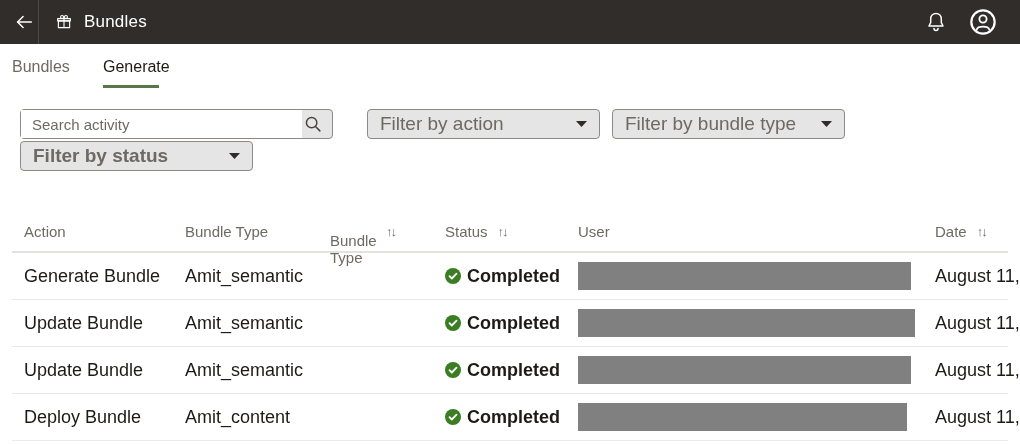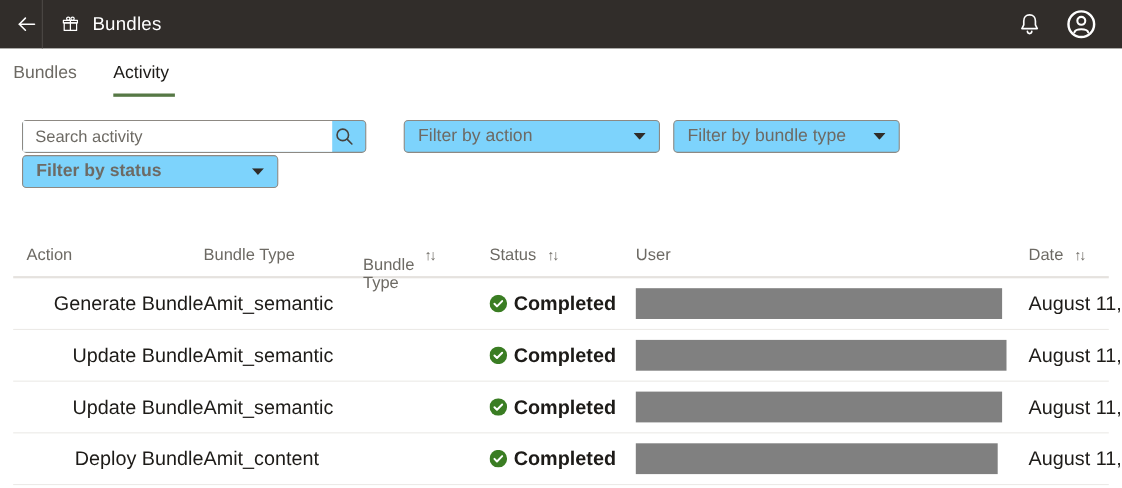--- a/index.html
+++ b/index.html
@@ -22,42 +22,42 @@
 
   
   .tab { position:absolute; top:58px; font-size:16px; cursor:pointer; }
   .tab-bundles { left:12px; color:var(--text_muted); }
   .tab-activity { left:103px; color:var(--text_dark); }
   .tab-underline { position:absolute; left:103px; top:85px; width:56px; height:3px;
     background:var(--accent_green); }
 
   
   .field { position:absolute; height:30px; border:1px solid var(--border_gray);
-    border-radius:4px; background:#7dd3fc; display:flex; align-items:center; }
+    border-radius:4px; background:#e5e5e5; display:flex; align-items:center; }
   .search-field { left:20px; top:109px; width:313px; }
   .search-field input { border:none; outline:none; flex:1; height:100%;
     padding:0 6px 0 11px; font-size:15px; font-family:inherit; color:var(--text_dark); }
   .search-field input::placeholder { color:var(--text_muted); opacity:1; }
   .search-icon { width:22px; height:22px; margin-right:8px; flex:none; }
   .dropdown { cursor:pointer; justify-content:space-between; padding:0 12px; }
   .dd-action { left:367px; top:109px; width:233px; }
-  .dd-type { left:612px; top:109px; width:206px; }
+  .dd-type { left:612px; top:109px; width:233px; }
   .dd-status { left:20px; top:141px; width:233px;font-weight:bold; }
-  .dd-label { font-size:16px; color:var(--text_muted); white-space:nowrap; }
+  .dd-label { font-size:19px; color:var(--text_muted); white-space:nowrap; }
   .dd-caret { flex:none; margin-left:8px; }
 
   
   .table { position:absolute; left:12px; top:197px; width:996px; }
   .thead, .trow { display:grid;
     grid-template-columns:173px 145px 115px 133px 357px 1fr; align-items:center; }
   .thead { height:56px; border-bottom:2px solid #e5e2de; }
   .trow { height:47px; border-bottom:1px solid var(--row_line); }
   .hcell { font-size:15px; color:var(--text_muted); display:flex; align-items:center; }
   .cell { font-size:18px; color:var(--text_dark); white-space:nowrap; }
-  .hcell:first-child, .cell:first-child { padding-left:12px;text-align:right; }
+  .hcell:first-child, .cell:first-child { padding-left:12px; }
   .wrap-label { width:50px; line-height:1.1;margin-top:36px; }
   .sort-icon { color:var(--text_muted); font-size:13px; letter-spacing:-2px;
     cursor:pointer; padding-right:2px; }
   .sort-icon::before { content:"\2191\2193"; }
   .gap6 { margin-left:6px; } .gap10 { margin-left:10px; }
   .status-cell { display:flex; align-items:center;font-weight:bold; }
   .status-icon { width:16px; height:16px; margin-right:6px; flex:none; display:block; }
   .user-bar { height:28px; background:var(--redaction_gray); }
   .date-cell { overflow:visible; }
 </style>
@@ -91,21 +91,21 @@
     <div class="avatar-btn">
       <svg width="28" height="28" viewBox="0 0 24 24" fill="none" stroke="#fff" stroke-linecap="round">
         <circle cx="12" cy="12" r="10" stroke-width="1.9"></circle>
         <circle cx="12" cy="9.4" r="3.1" stroke-width="1.6"></circle>
         <path d="M6.6 18.4c1.1-3.2 9.7-3.2 10.8 0" stroke-width="1.6"></path>
       </svg>
     </div>
   </div>
 
   <div class="tab tab-bundles">Bundles</div>
-  <div class="tab tab-activity">Activity</div>
+  <div class="tab tab-activity">Generate</div>
   <div class="tab-underline"></div>
 
   <div class="field search-field">
     <input type="text" placeholder="Search activity" style="">
     <svg class="search-icon" viewBox="0 0 24 24" fill="none" stroke="#45423d" stroke-width="1.6" stroke-linecap="round">
       <circle cx="10.5" cy="10.5" r="5.7"></circle>
         <line x1="15" y1="15" x2="19.5" y2="19.5"></line>
     </svg>
   </div>
 

